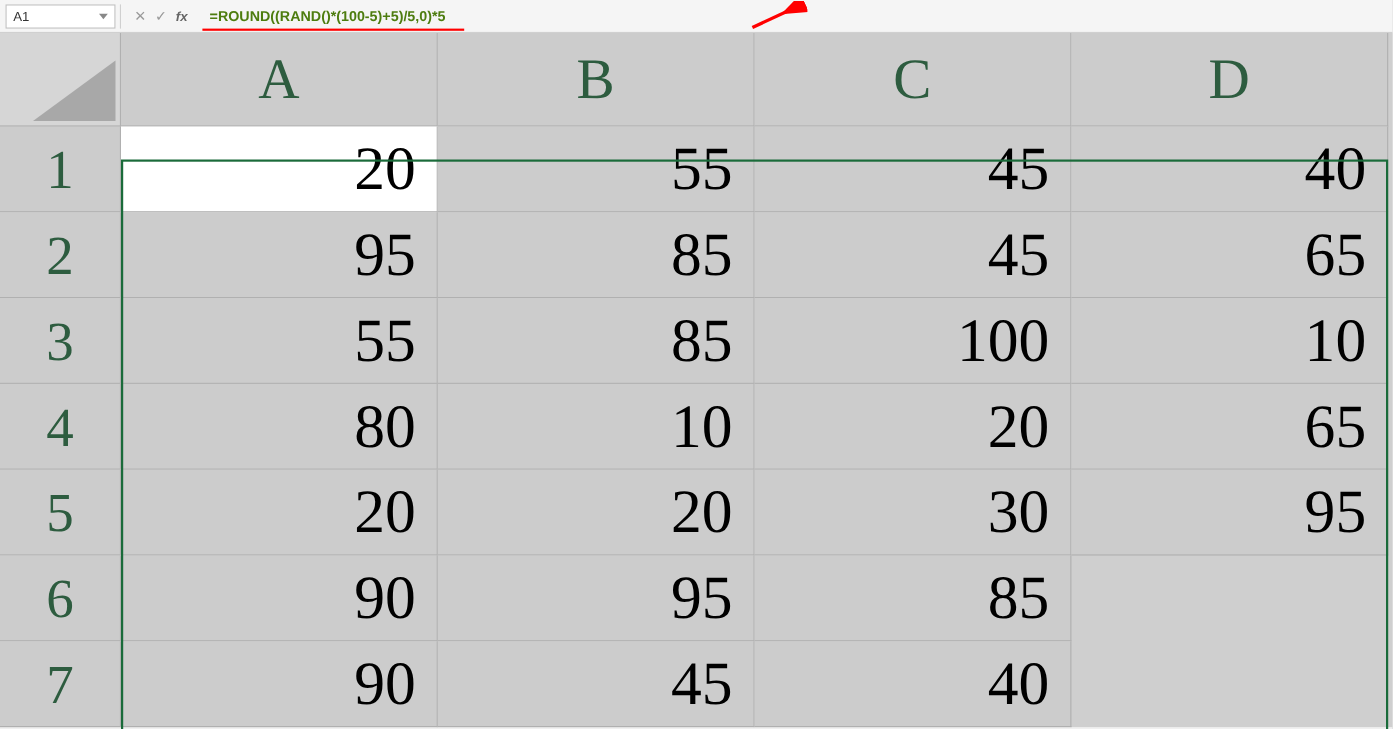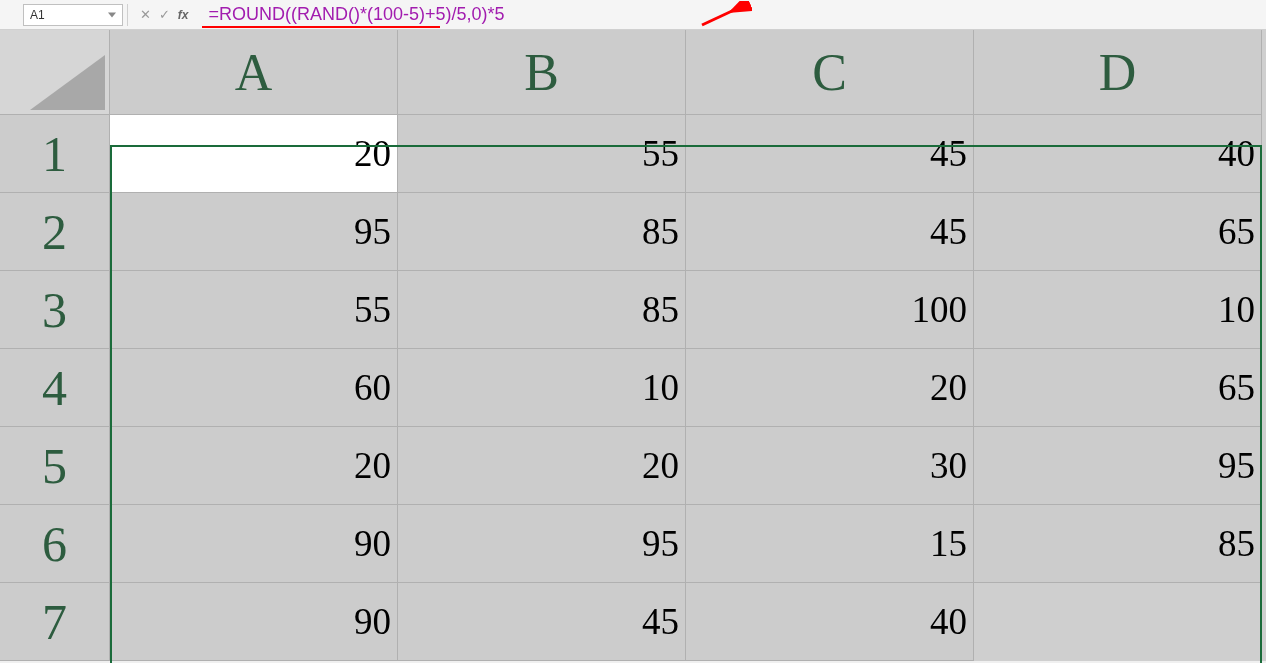--- a/index.html
+++ b/index.html
@@ -26,21 +26,20 @@
       width: 100px;
       height: 22px;
       background: white;
       border: 1px solid #c0c0c0;
       display: flex;
       align-items: center;
       padding: 0 6px;
       font-size: 12px;
       color: #333;
       position: relative;
-      margin-left: 18px;
     }
     .name-box::after {
       content: "";
       position: absolute;
       right: 6px;
       top: 50%;
       transform: translateY(-50%);
       border-left: 4px solid transparent;
       border-right: 4px solid transparent;
       border-top: 5px solid #888;
@@ -73,23 +72,24 @@
     .formula-input-wrap {
       flex: 1;
       height: 22px;
       background: #f5f5f5;
       display: flex;
       align-items: center;
       padding: 0 6px;
       position: relative;
     }
     .formula-text {
-      font-size: 18px;
-      color: #a21caf;
+      font-size: 13px;
+      color: #4d7c0f;
       font-family: "Segoe UI", sans-serif;
+      font-weight: bold;
     }
     .formula-underline {
       position: absolute;
       left: 0;
       bottom: -2px;
       width: 238px;
       height: 2px;
       background: #ff0000;
     }
     .arrow-annotation {
@@ -158,23 +158,23 @@
     }
     .cell {
       width: 288px;
       height: 100%;
       background: #cccccc;
       border-right: 1px solid #b0b0b0;
       border-bottom: 1px solid #b0b0b0;
       display: flex;
       align-items: center;
       justify-content: flex-end;
-      padding-right: 6px;
+      padding-right: 19px;
       font-family: "Times New Roman", serif;
-      font-size: 37px;
+      font-size: 56px;
       color: #000;
     }
     .cell.active {
       background: #ffffff;
     }
     .selection-area {
       position: absolute;
       left: 110px;
       top: 115px;
       width: 1152px;
@@ -242,39 +242,38 @@
     <div class="data-row">
       <div class="row-header">3</div>
       <div class="cell">55</div>
       <div class="cell">85</div>
       <div class="cell">100</div>
       <div class="cell">10</div>
     </div>
 
     <div class="data-row">
       <div class="row-header">4</div>
-      <div class="cell">60</div>
+      <div class="cell">80</div>
       <div class="cell">10</div>
       <div class="cell">20</div>
       <div class="cell">65</div>
     </div>
 
     <div class="data-row">
       <div class="row-header">5</div>
       <div class="cell">20</div>
       <div class="cell">20</div>
       <div class="cell">30</div>
       <div class="cell">95</div>
     </div>
 
     <div class="data-row">
       <div class="row-header">6</div>
       <div class="cell">90</div>
       <div class="cell">95</div>
-      <div class="cell">15</div>
       <div class="cell">85</div>
     </div>
 
     <div class="data-row">
       <div class="row-header">7</div>
       <div class="cell">90</div>
       <div class="cell">45</div>
       <div class="cell">40</div>
     </div>
   </div>

